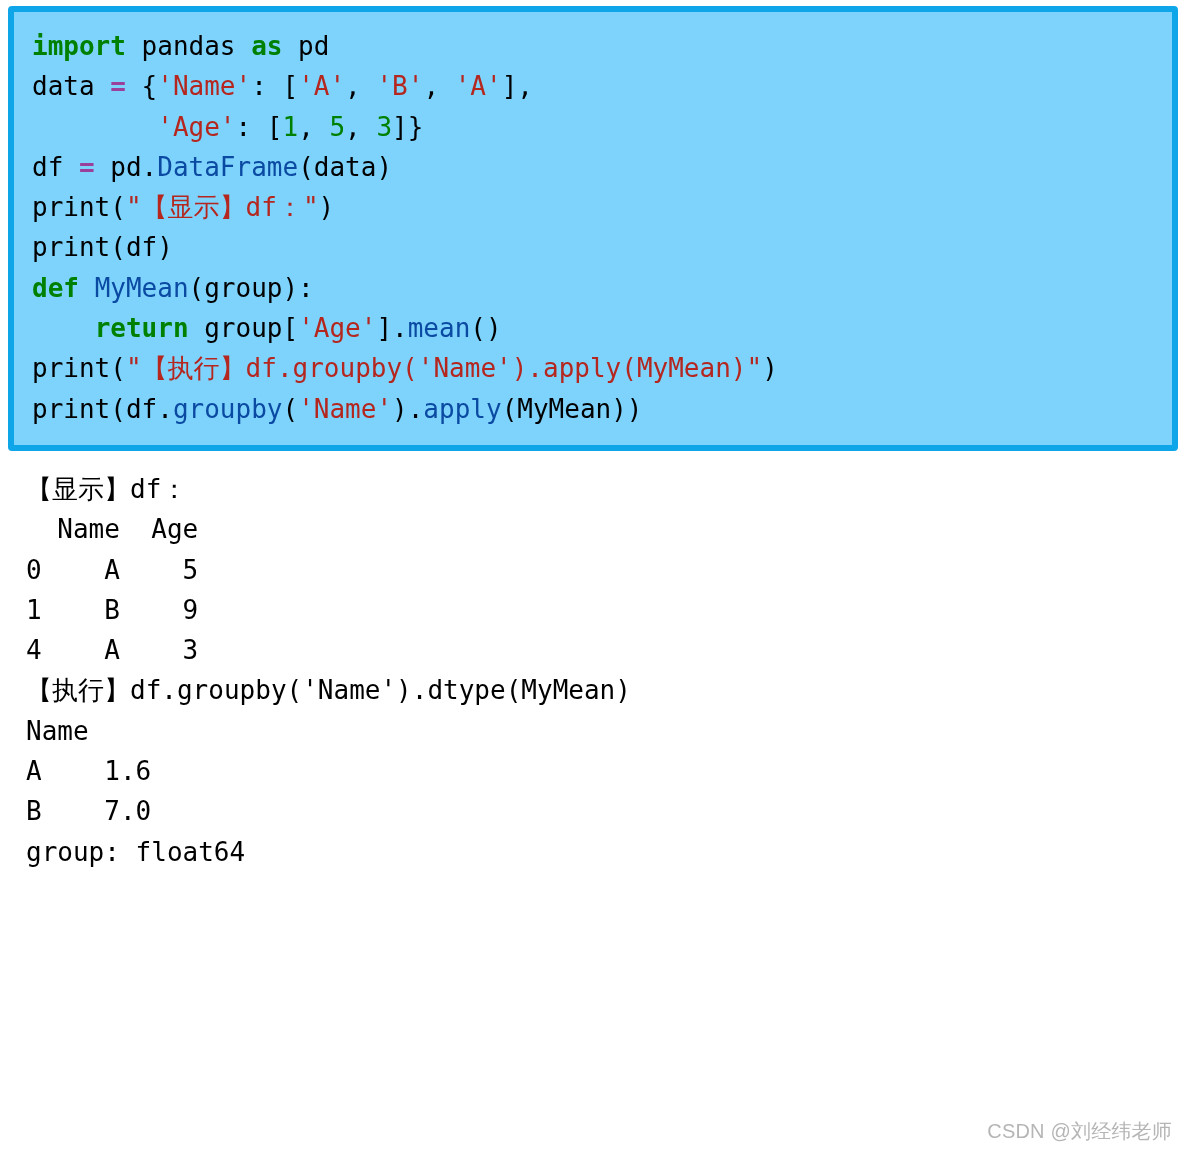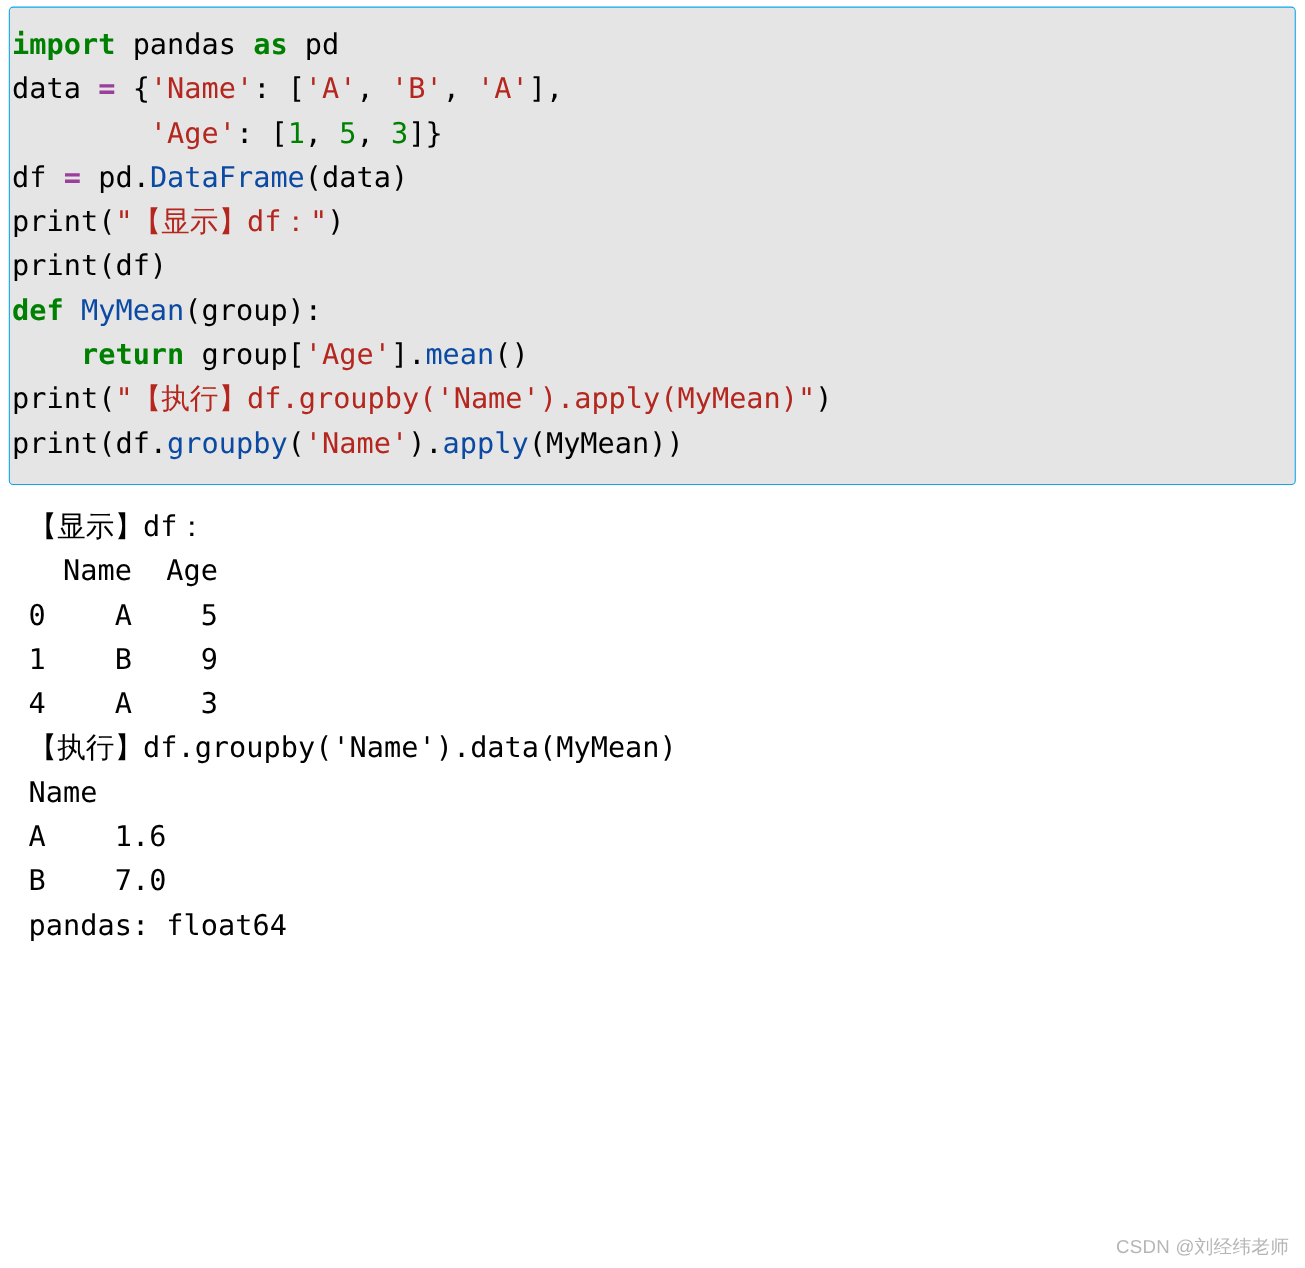--- a/index.html
+++ b/index.html
@@ -6,45 +6,45 @@
     margin: 0;
     padding: 0;
     background: #ffffff;
     font-family: "Consolas", "Monaco", "Menlo", "DejaVu Sans Mono", monospace;
     font-size: 26px;
     line-height: 1.55;
     color: #000;
     width: 1186px;
   }
   .code-cell {
-    background: #e5e5e5;
-    border: 1px solid #0ea5e9;
+    background: #7dd3fc;
+    border: 6px solid #0ea5e9;
     border-radius: 4px;
-    padding: 14px 18px 16px 2px;
+    padding: 14px 18px 16px 18px;
     margin: 6px 8px 14px 8px;
     white-space: pre;
     overflow: hidden;
   }
   .output-cell {
     padding: 4px 18px 10px 18px;
     white-space: pre;
     color: #000;
     margin: 0 8px;
   }
   .kw { color: #008000; font-weight: bold; }    
   .op { color: #9a3f9a; font-weight: bold; }    
   .str { color: #b4261e; }                      
   .num { color: #008000; }                      
   .fn { color: #0b4aa2; }                       
   .watermark {
     position: fixed;
     right: 14px;
     bottom: 6px;
     font-family: Arial, "Microsoft YaHei", sans-serif;
-    font-size: 17px;
+    font-size: 20px;
     color: rgba(120,120,120,0.55);
     letter-spacing: 0.2px;
   }
 </style>
 </head>
 <body>
 
 <div class="code-cell"><span class="kw">import</span><span> pandas </span><span class="kw">as</span><span> pd</span>
 <span>data </span><span class="op">=</span><span> {</span><span class="str">'Name'</span><span>: [</span><span class="str">'A'</span><span>, </span><span class="str">'B'</span><span>, </span><span class="str">'A'</span><span>],</span>
 <span>        </span><span class="str">'Age'</span><span>: [</span><span class="num">1</span><span>, </span><span class="num">5</span><span>, </span><span class="num">3</span><span>]}</span>
@@ -54,19 +54,19 @@
 <span class="kw">def</span><span> </span><span class="fn">MyMean</span><span>(group):</span>
 <span>    </span><span class="kw">return</span><span> group[</span><span class="str">'Age'</span><span>].</span><span class="fn">mean</span><span>()</span>
 <span>print(</span><span class="str">"【执行】df.groupby('Name').apply(MyMean)"</span><span>)</span>
 <span>print(df.</span><span class="fn">groupby</span><span>(</span><span class="str">'Name'</span><span>).</span><span class="fn">apply</span><span>(MyMean))</span></div>
 
 <div class="output-cell"><span>【显示】df：</span>
 <span>  Name  Age</span>
 <span>0    A    5</span>
 <span>1    B    9</span>
 <span>4    A    3</span>
-<span>【执行】df.groupby('Name').data(MyMean)</span>
+<span>【执行】df.groupby('Name').dtype(MyMean)</span>
 <span>Name</span>
 <span>A    1.6</span>
 <span>B    7.0</span>
-<span>pandas: float64</span></div>
+<span>group: float64</span></div>
 
 <div class="watermark">CSDN @刘经纬老师</div>
 
 </body></html>

